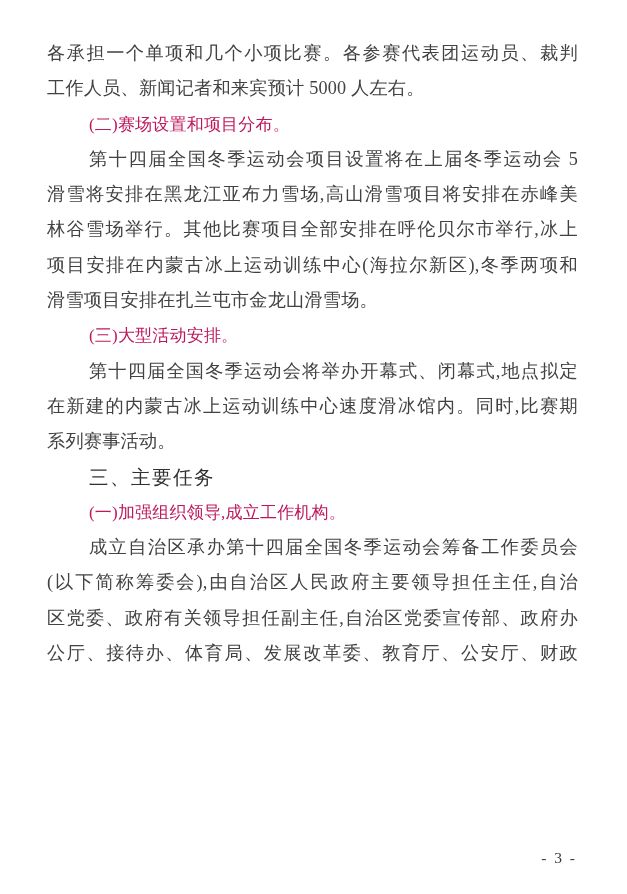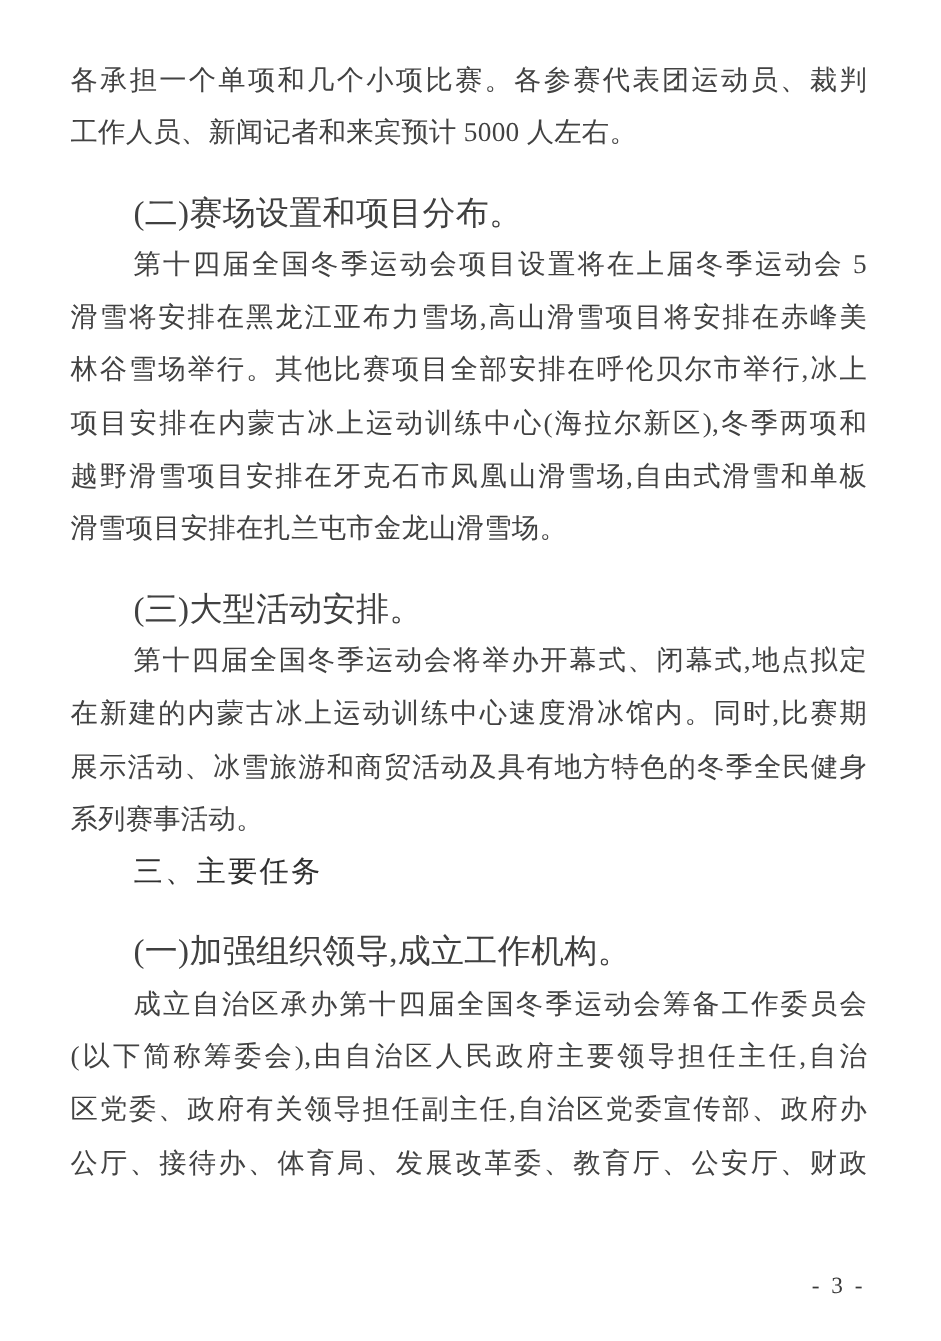--- a/index.html
+++ b/index.html
@@ -39,23 +39,22 @@
     display: inline-block;
     width: 100%;
     height: 0;
     vertical-align: top;
   }
   .indent {
     padding-left: 42px;
   }
   
   .h2 {
-    font-size: 22px;
-    color: #404040;
-    margin-top: 17px;
+    font-size: 17px;
+    color: #be185d;
   }
   
   .h1 {
     font-family: "Liberation Sans", "DejaVu Sans", sans-serif;
     font-weight: normal;
     font-size: 19.5px;
     color: #303030;
     letter-spacing: 1.5px;
   }
   .footer {
@@ -73,26 +72,24 @@
 
 <div class="page">
   <div class="content">
     <div class="line full">各承担一个单项和几个小项比赛。各参赛代表团运动员、裁判员、</div>
     <div class="line">工作人员、新闻记者和来宾预计 5000 人左右。</div>
     <div class="line h2 indent">(二)赛场设置和项目分布。</div>
     <div class="line full indent">第十四届全国冬季运动会项目设置将在上届冬季运动会 5</div>
     <div class="line full">滑雪将安排在黑龙江亚布力雪场,高山滑雪项目将安排在赤峰美</div>
     <div class="line full">林谷雪场举行。其他比赛项目全部安排在呼伦贝尔市举行,冰上</div>
     <div class="line full">项目安排在内蒙古冰上运动训练中心(海拉尔新区),冬季两项和</div>
-    <div class="line full">越野滑雪项目安排在牙克石市凤凰山滑雪场,自由式滑雪和单板</div>
     <div class="line">滑雪项目安排在扎兰屯市金龙山滑雪场。</div>
     <div class="line h2 indent">(三)大型活动安排。</div>
     <div class="line full indent">第十四届全国冬季运动会将举办开幕式、闭幕式,地点拟定</div>
     <div class="line full">在新建的内蒙古冰上运动训练中心速度滑冰馆内。同时,比赛期</div>
-    <div class="line full">展示活动、冰雪旅游和商贸活动及具有地方特色的冬季全民健身</div>
     <div class="line">系列赛事活动。</div>
     <div class="line h1 indent">三、主要任务</div>
     <div class="line h2 indent">(一)加强组织领导,成立工作机构。</div>
     <div class="line full indent">成立自治区承办第十四届全国冬季运动会筹备工作委员会</div>
     <div class="line full">(以下简称筹委会),由自治区人民政府主要领导担任主任,自治</div>
     <div class="line full">区党委、政府有关领导担任副主任,自治区党委宣传部、政府办</div>
     <div class="line full">公厅、接待办、体育局、发展改革委、教育厅、公安厅、财政厅、</div>
   </div>
   <div class="footer">- 3 -</div>
 </div>

